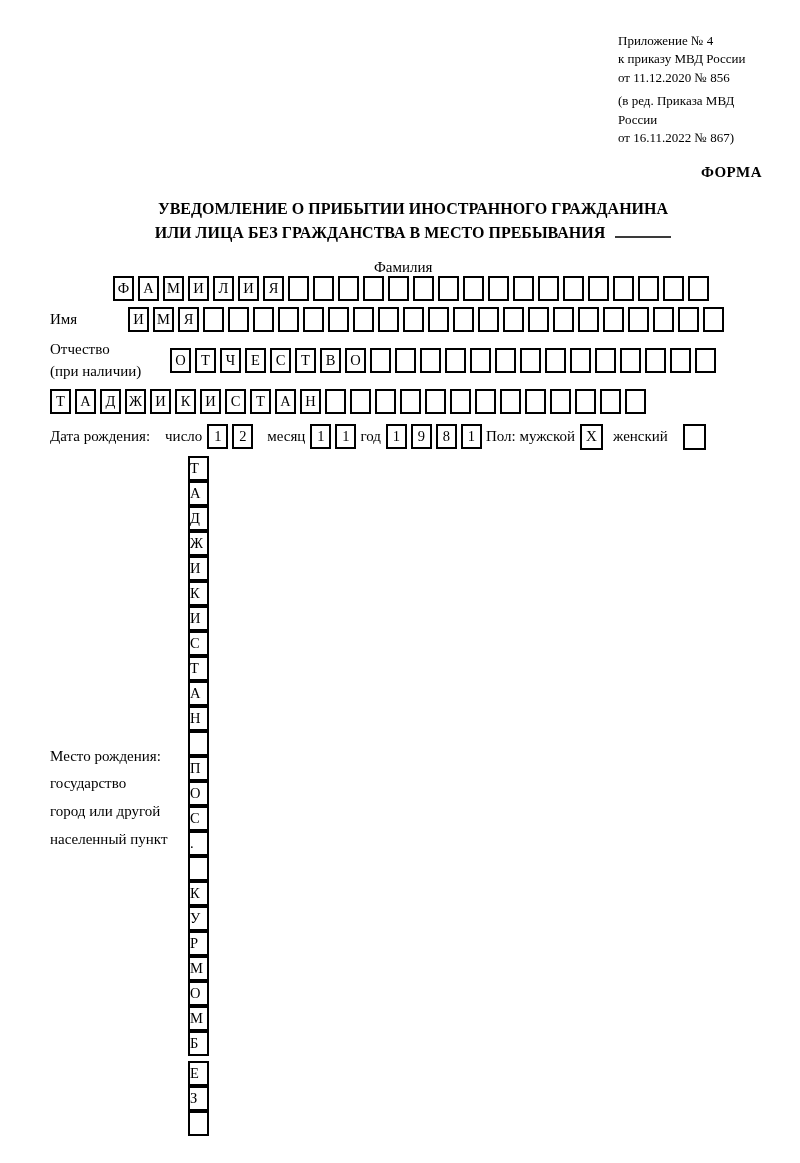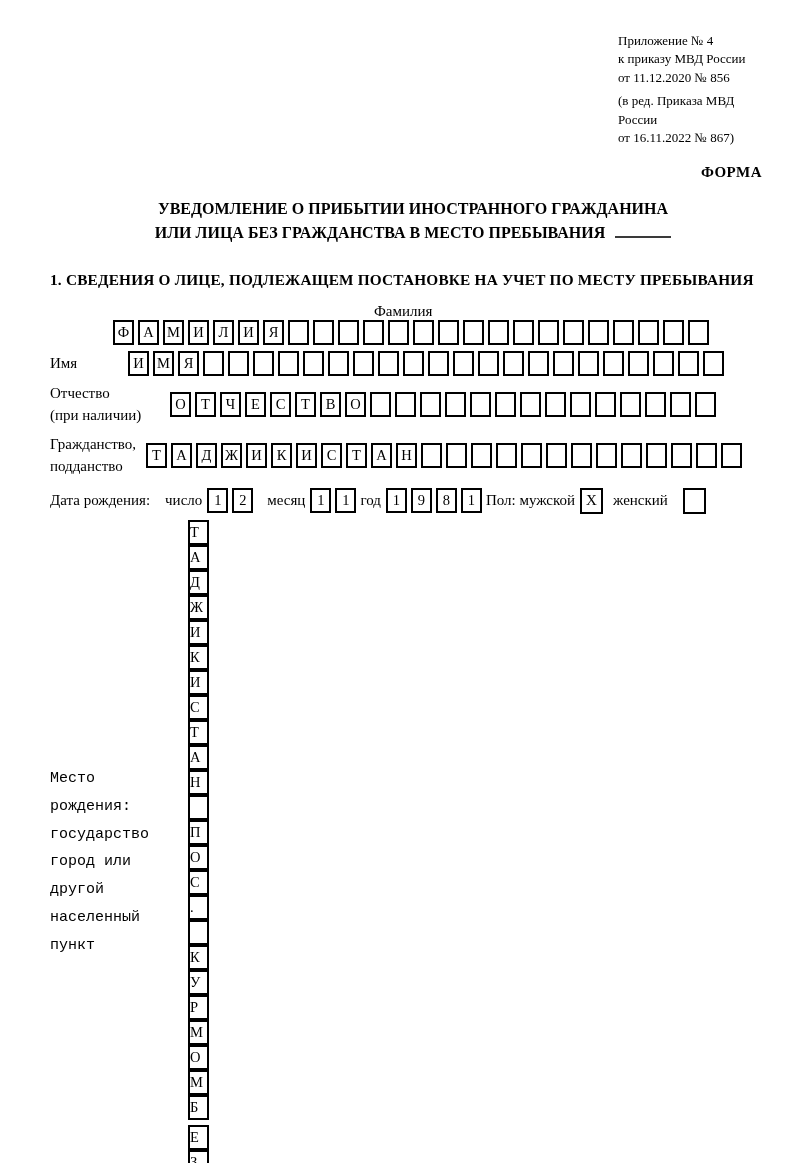--- a/index.html
+++ b/index.html
@@ -47,21 +47,20 @@
     <div>от 16.11.2022 № 867)</div>
   </div>
 
   <div class="forma">ФОРМА</div>
 
   <div class="title">
     <div>УВЕДОМЛЕНИЕ О ПРИБЫТИИ ИНОСТРАННОГО ГРАЖДАНИНА</div>
     <div><span>ИЛИ ЛИЦА БЕЗ ГРАЖДАНСТВА В МЕСТО ПРЕБЫВАНИЯ</span><span class="blank-line"></span></div>
   </div>
 
-  <div class="section-heading">1. СВЕДЕНИЯ О ЛИЦЕ, ПОДЛЕЖАЩЕМ ПОСТАНОВКЕ НА УЧЕТ ПО МЕСТУ ПРЕБЫВАНИЯ</div>
 
   <div class="row mt14">
     <span class="lbl w78">Фамилия</span>
     <span class="cells">
         <span class="cell">Ф</span>
         <span class="cell">А</span>
         <span class="cell">М</span>
         <span class="cell">И</span>
         <span class="cell">Л</span>
         <span class="cell">И</span>
@@ -141,24 +140,20 @@
         <span class="cell"></span>
         <span class="cell"></span>
         <span class="cell"></span>
         <span class="cell"></span>
         <span class="cell"></span>
         <span class="cell"></span>
       </span>
   </div>
 
   <div class="row start">
-    <span class="lbl w88 stack">
-      <span>Гражданство,</span>
-      <span>подданство</span>
-    </span>
     <span class="cells">
         <span class="cell">Т</span>
         <span class="cell">А</span>
         <span class="cell">Д</span>
         <span class="cell">Ж</span>
         <span class="cell">И</span>
         <span class="cell">К</span>
         <span class="cell">И</span>
         <span class="cell">С</span>
         <span class="cell">Т</span>
@@ -199,21 +194,21 @@
         <span class="cell">8</span>
         <span class="cell">1</span>
       </span>
     <span class="sl">Пол: мужской</span>
     <span class="box">X</span>
     <span class="sl ml10">женский</span>
     <span class="box ml10"></span>
   </div>
 
   <div class="row start">
-    <span class="lbl stack" style="width:130px; line-height:1.1;font-family:Liberation Mono, monospace;">
+    <span class="lbl stack" style="width:130px; line-height:1.1;">
       <span style="line-height:1.85;">Место рождения:</span>
       <span style="line-height:1.85;">государство</span>
       <span style="line-height:1.85;">город или другой</span>
       <span style="line-height:1.85;">населенный пункт</span>
     </span>
     <span class="stack">
       <span class="cells" style="margin-bottom:5px;">
           <span class="cell">Т</span>
           <span class="cell">А</span>
           <span class="cell">Д</span>

